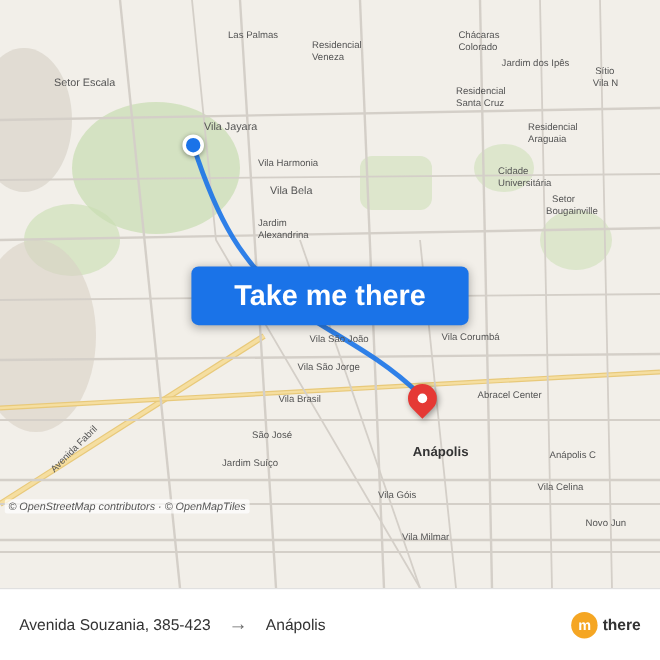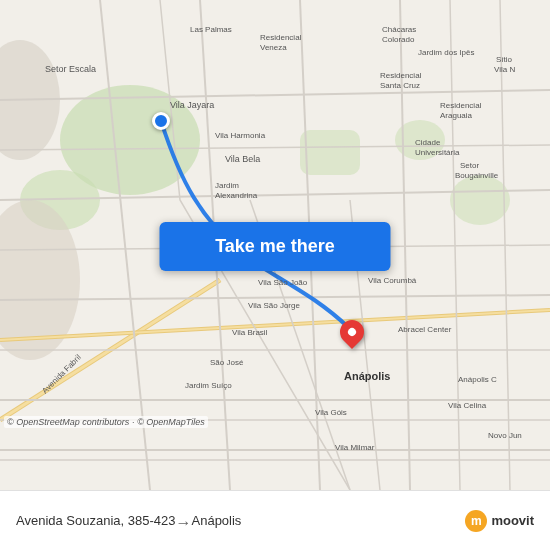--- a/index.html
+++ b/index.html
@@ -31,21 +31,21 @@
       position: absolute;
       left: 50%;
       transform: translateX(-50%);
       top: 222px;
       width: 231px;
       height: 49px;
       background-color: #1a73e8;
       color: white;
       border: none;
       border-radius: 6px;
-      font-size: 18px;
+      font-size: 24px;
       font-weight: 600;
       cursor: pointer;
       display: flex;
       align-items: center;
       justify-content: center;
       z-index: 10;
       box-shadow: 0 2px 8px rgba(0,0,0,0.3);
     }
 
     
@@ -114,21 +114,21 @@
       display: flex;
       align-items: center;
       justify-content: space-between;
       padding: 0 16px;
       border-top: 1px solid #e0e0e0;
     }
 
     #route-info {
       display: flex;
       align-items: center;
-      gap: 0;
+      gap: 15px;
       flex: 1;
     }
 
     #origin-text {
       font-size: 13px;
       color: #333;
       font-weight: 500;
     }
 
     #arrow-icon {
@@ -276,15 +276,15 @@
 </div>
 
 <div id="bottom-bar">
   <div id="route-info">
     <span id="origin-text">Avenida Souzania, 385-423</span>
     <span id="arrow-icon">→</span>
     <span id="dest-text">Anápolis</span>
   </div>
   <div id="moovit-logo">
     <div class="moovit-m">m</div>
-    <span>moovit</span>
+    <span>there</span>
   </div>
 </div>
 
 </body></html>

